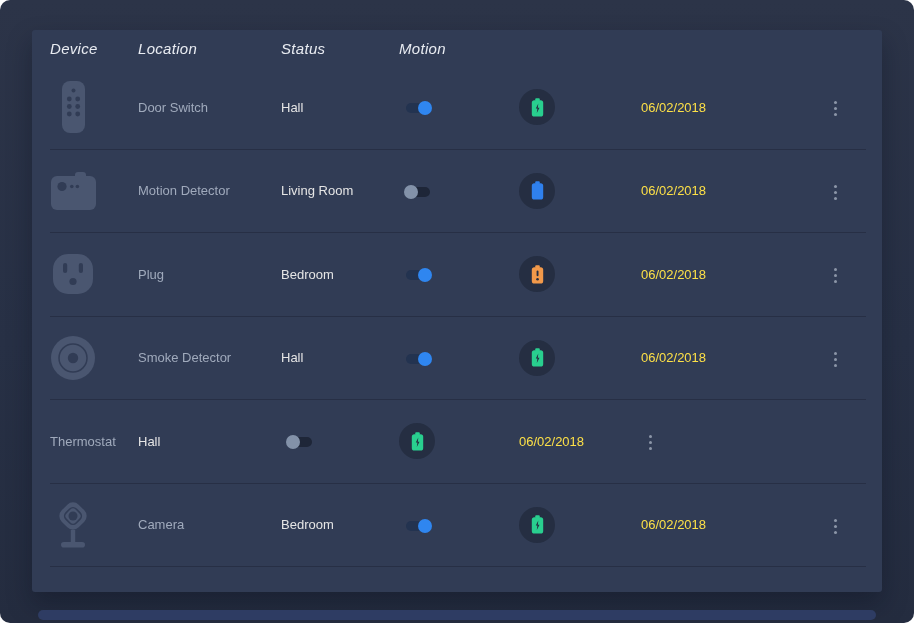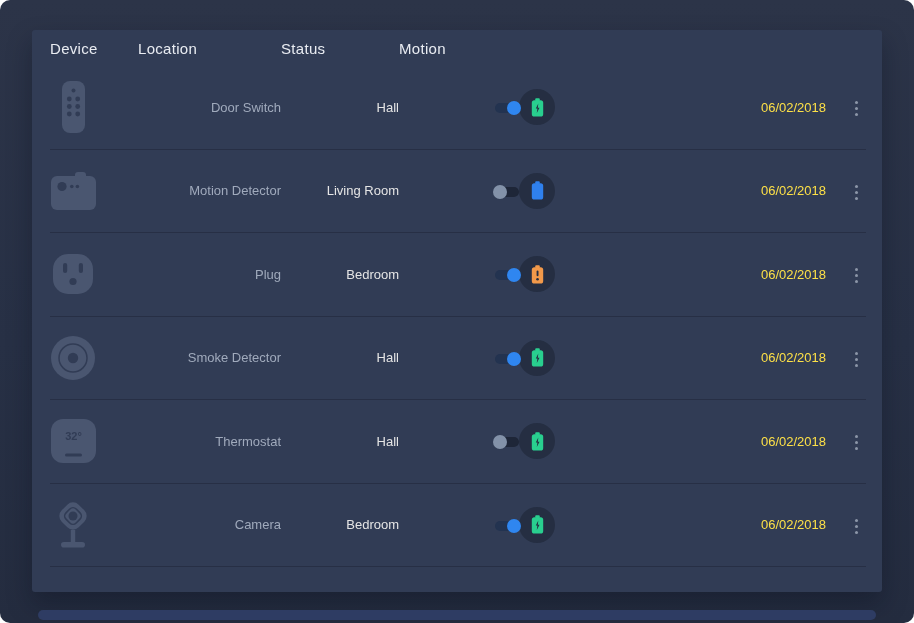--- a/index.html
+++ b/index.html
@@ -29,28 +29,28 @@
     height: 10px;
     border-radius: 5px;
     background: #2E3C63;
   }
 
   .thead, .row {
     display: grid;
     grid-template-columns: 88px 143px 118px 120px 122px 1fr 40px;
     align-items: center;
   }
-  .thead { height: 36px; padding: 0 16px 0 18px; }
+  .thead { height: 36px; padding: 0 16px 0 18px; font-style: italic; }
   .th {
     color: #E9ECF2;
     font-size: 15px;
     letter-spacing: 0.3px;
     font-weight: 400;
   }
-  .tbody { padding: 0 16px 0 18px; text-align: right; }
+  .tbody { padding: 0 16px 0 18px; }
   .row { height: 83.5px; border-bottom: 1px solid #272F45; }
 
   .cell { font-size: 13px; }
   .cell.name { color: #A0AABC; }
   .cell.loc  { color: #e5e5e5; }
   .cell.date { color: #fde047; }
 
   
   .device-icon {
     width: 46px; height: 60px;
@@ -265,29 +265,20 @@
     <div class="cell">
       <span class="kebab">
               <i></i>
               <i></i>
               <i></i>
             </span>
     </div>
   </div>
 
   <div class="row">
-    <div class="cell cell-icon">
-      <span class="device-icon icon-thermostat">
-              <svg class="dev" viewBox="0 0 45 44">
-    <rect x="0" y="0" width="45" height="44" rx="12" fill="#4A5670"></rect>
-    <text x="22.5" y="21" text-anchor="middle" font-family="Liberation Sans, sans-serif" font-size="11" font-weight="bold" fill="#313C55">32°</text>
-    <rect x="14" y="34.5" width="17" height="3" rx="1.5" fill="#313C55"></rect>
-  </svg>
-            </span>
-    </div>
     <div class="cell name">Thermostat</div>
     <div class="cell loc">Hall</div>
     <div class="cell">
       <span class="toggle off">
         <span class="knob"></span>
       </span>
     </div>
     <div class="cell">
       <span class="battery-badge bat-green">
               <svg viewBox="0 0 13 19">

